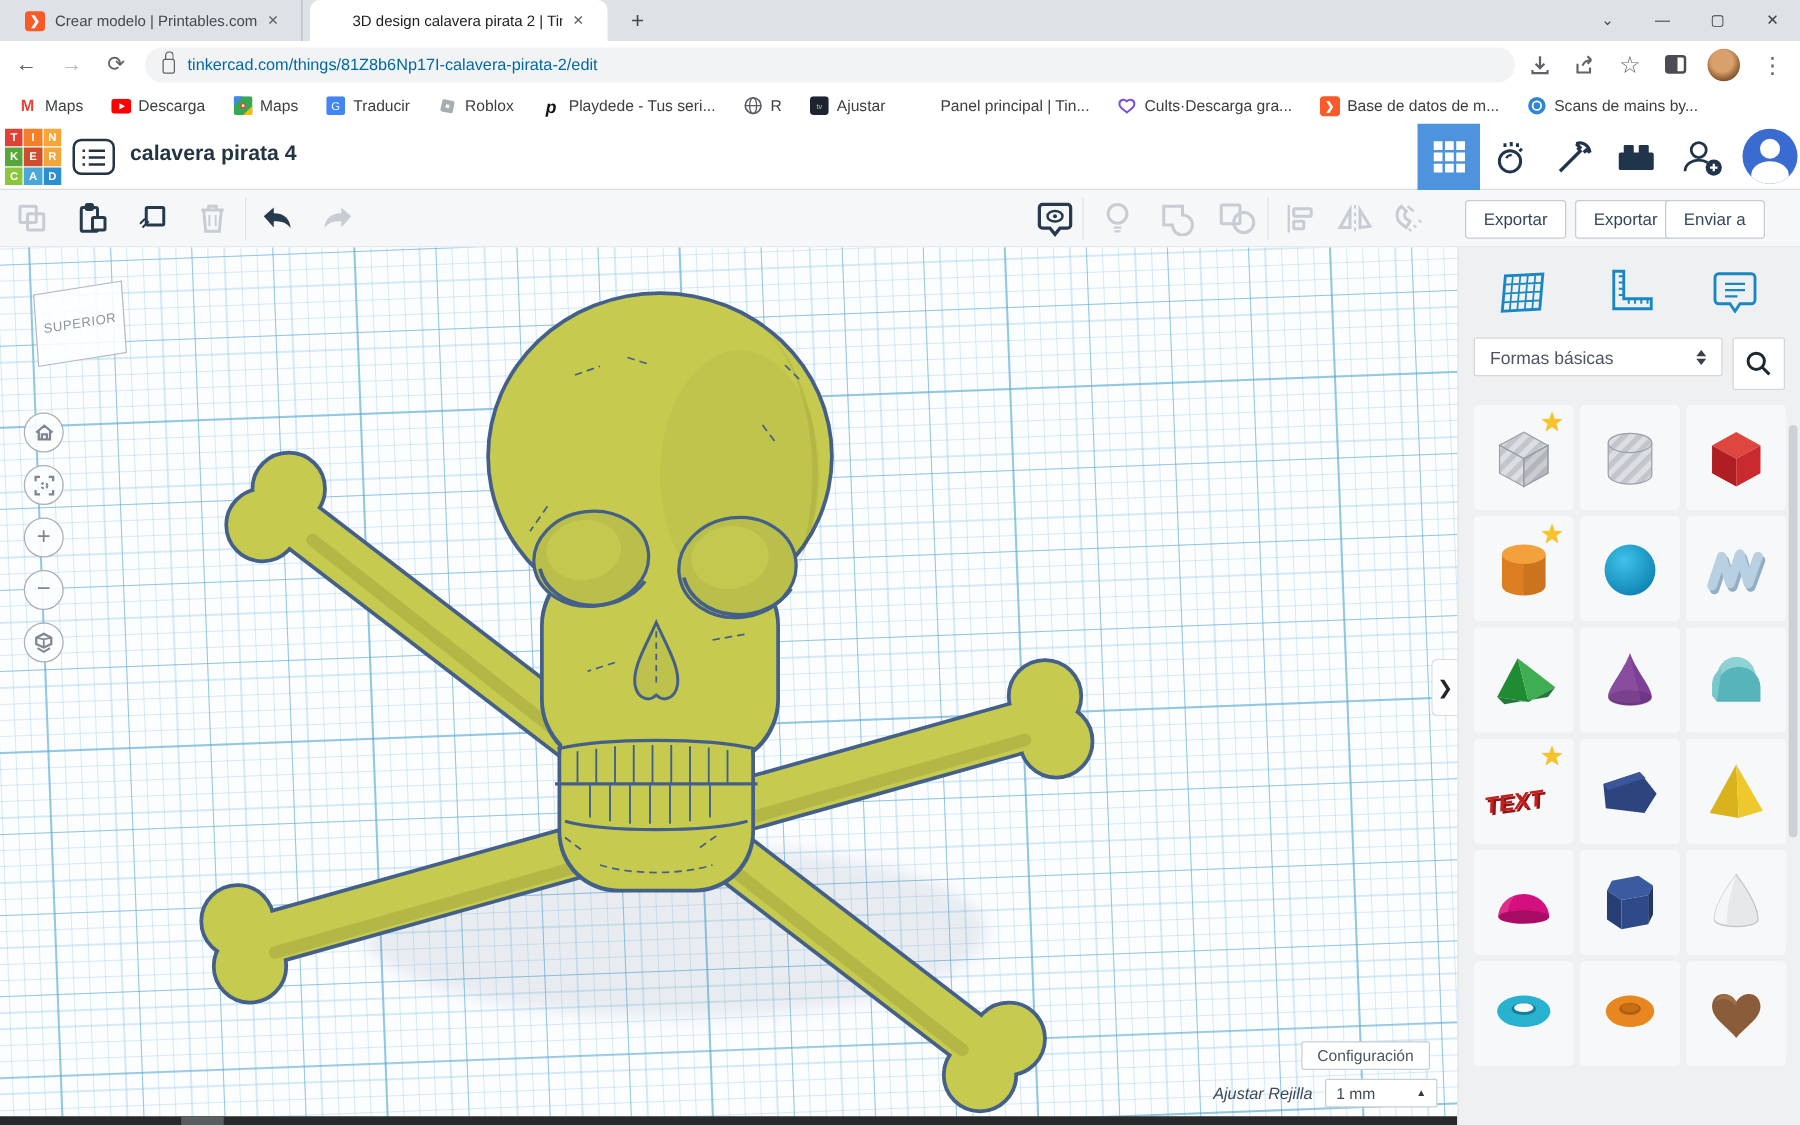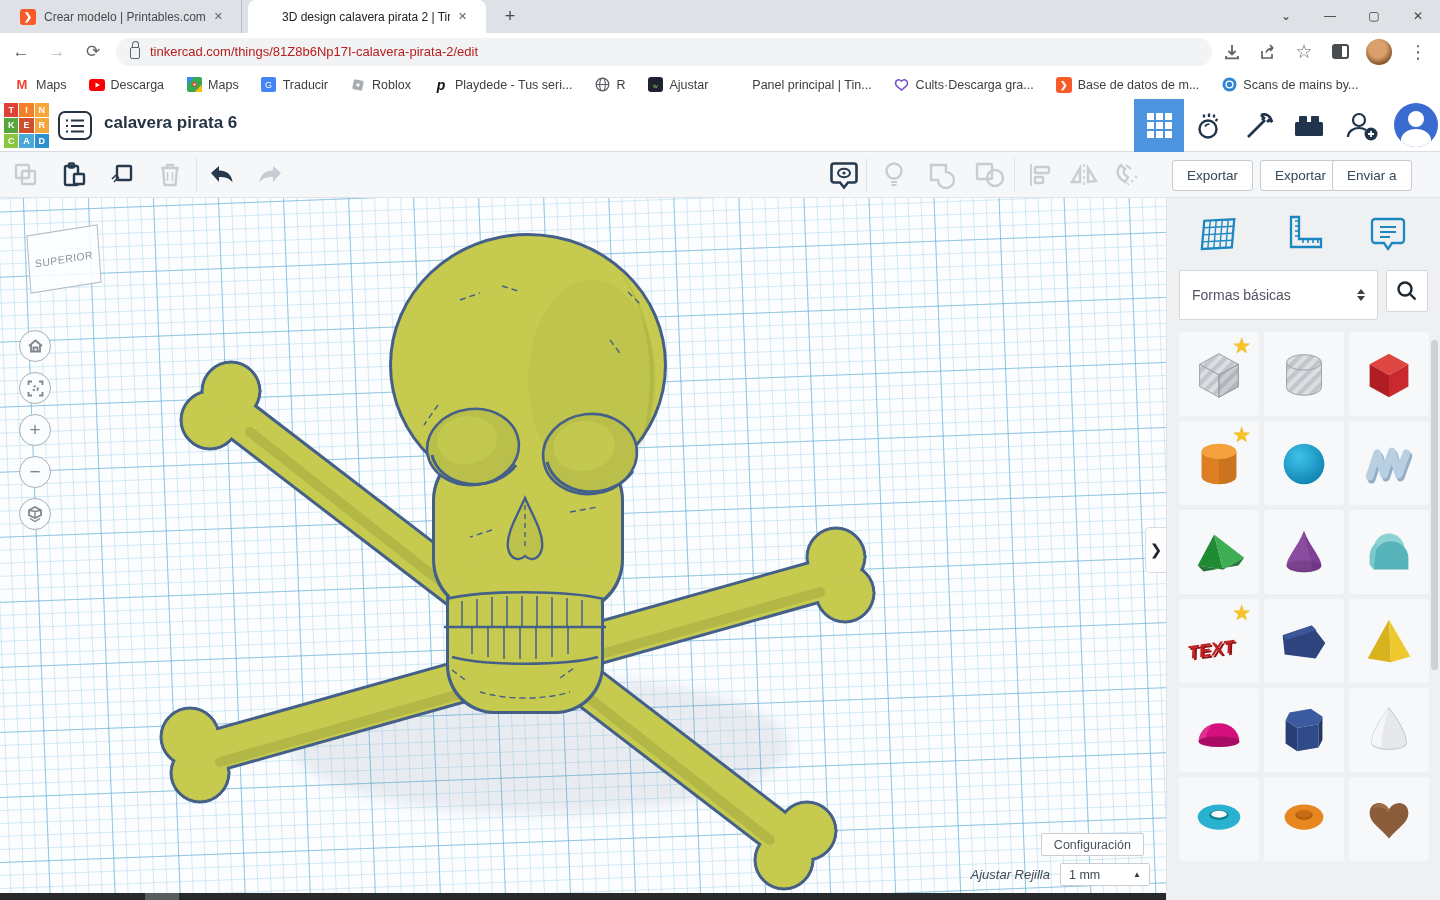--- a/index.html
+++ b/index.html
@@ -18,21 +18,21 @@
   .fav-tinkercad i { display:block; }
   .newtab { position:absolute; left:497px; top:4px; width:26px; height:26px; text-align:center; line-height:25px; font-size:18px; color:#45494d; border-radius:50%; }
   .winctl { position:absolute; top:0; height:33px; width:44px; text-align:center; line-height:32px; color:#3c4043; font-size:12px; }
 
   #urlbar { position:absolute; left:0; top:33px; width:1440px; height:37px; background:#fff; display:flex; align-items:center; }
   .navbtn { width:30px; height:30px; margin-left:6px; text-align:center; line-height:29px; font-size:17px; color:#5f6368; border-radius:50%; }
   .navbtn.dis { color:#b9bdc1; }
   #omnibox { margin-left:8px; width:1096px; height:28px; background:#f1f3f4; border-radius:14px; display:flex; align-items:center; padding:0 14px; }
   #omnibox .lock { width:10px; height:12px; border:1.6px solid #5f6368; border-radius:2px; position:relative; margin-right:10px; margin-top:3px;}
   #omnibox .lock:before { content:""; position:absolute; left:1px; top:-7px; width:5px; height:6px; border:1.6px solid #5f6368; border-bottom:none; border-radius:4px 4px 0 0; }
-  #omnibox .url { font-size:13px; color:#b91c1c; }
+  #omnibox .url { font-size:13px; color:#0369a1; }
   .chromeicons { display:flex; align-items:center; margin-left:10px; gap:16px; }
   .cicon { width:20px; height:20px; color:#5f6368; display:flex; align-items:center; justify-content:center; font-size:16px; }
   .avatar-chrome { width:26px; height:26px; border-radius:50%; background:radial-gradient(circle at 45% 38%, #d9a06b 0 40%, #8a5a32 70%, #5f3d20); }
   .sidepanel-icon { width:17px; height:15px; border:2px solid #494c50; border-radius:3px; position:relative; }
   .sidepanel-icon:before { content:""; position:absolute; left:-1px; top:-1px; width:9px; height:13px; background:#494c50; }
 
   #bookmarks { position:absolute; left:0; top:70px; width:1440px; height:29px; background:#fff; display:flex; align-items:center; padding-left:14px; gap:22px; }
   .bm { display:flex; align-items:center; gap:6px; font-size:12.5px; color:#3c4043; white-space:nowrap; }
   .bmi { width:16px; height:16px; display:flex; align-items:center; justify-content:center; flex:none; }
 
@@ -84,21 +84,21 @@
   #snap-select .caret { font-size:8px; color:#30363c; }
   #bottomstrip { position:absolute; left:0; bottom:0; width:1166px; height:7px; background:#27292b; }
   #bottomstrip i { position:absolute; left:145px; width:34px; height:7px; background:#5a5d60; }
 
   
   #panel { position:absolute; right:0; top:0; width:274px; height:702px; background:#eef0f2; border-left:1px solid #e0e3e7; }
   #panel-top { display:flex; justify-content:space-between; padding:10px 26px 0 26px; }
   .ptool { width:52px; height:52px; display:flex; align-items:center; justify-content:center; }
   .ptool svg { stroke:#1b87c0; fill:none; stroke-width:2.3; }
   #search-row { display:flex; gap:8px; margin:10px 12px 0 12px; }
-  #category-select { flex:1; height:50px; background:#fff; border:1px solid #d3d7db; border-radius:2px; display:flex; align-items:center; justify-content:space-between; padding:0 12px;gap:20px; }
+  #category-select { flex:1; height:31px; background:#fff; border:1px solid #d3d7db; border-radius:2px; display:flex; align-items:center; justify-content:space-between; padding:0 12px;gap:20px; }
   #category-select .lbl { font-size:14px; color:#4e5560; }
   .udarrows { display:flex; flex-direction:column; gap:2px; }
   .udarrows i { width:0; height:0; border-left:4px solid transparent; border-right:4px solid transparent; }
   .udarrows i.up { border-bottom:5px solid #3a4149; }
   .udarrows i.dn { border-top:5px solid #3a4149; }
   #search-btn { width:42px; height:42px; background:#fff; border:1px solid #d3d7db; border-radius:2px; display:flex; align-items:center; justify-content:center; }
   #shape-grid { display:grid; grid-template-columns:repeat(3,80px); gap:5px; margin:12px 10px 0 12px; }
   .tile { width:80px; height:84px; background:#f7f8f9; border-radius:4px; display:flex; align-items:center; justify-content:center; position:relative; }
   .tile .star { position:absolute; right:8px; top:2px; color:#f7c325; font-size:21px; text-shadow:0 0 1px #d7a312; }
   #panel-scrollbar { position:absolute; right:2px; top:142px; width:7px; height:330px; background:#ccd1d6; border-radius:4px; }
@@ -280,21 +280,21 @@
       <b style="background:#4aa8d8">A</b>
       <b style="background:#2e8fd0">D</b>
   </div>
   <div id="list-btn">
     <svg width="20" height="16" viewBox="0 0 20 16">
         <g stroke="#253443" stroke-width="2">
           <path d="M1 2.5h2M6 2.5h13M1 8h2M6 8h13M1 13.5h2M6 13.5h13"></path>
         </g>
       </svg>
   </div>
-  <div id="page-title">calavera pirata 6</div>
+  <div id="page-title">calavera pirata 4</div>
   <div class="hdr-right">
     <div class="hdr-tool active">
       <span class="grid9">
           <i></i>
           <i></i>
           <i></i>
           <i></i>
           <i></i>
           <i></i>
           <i></i>

